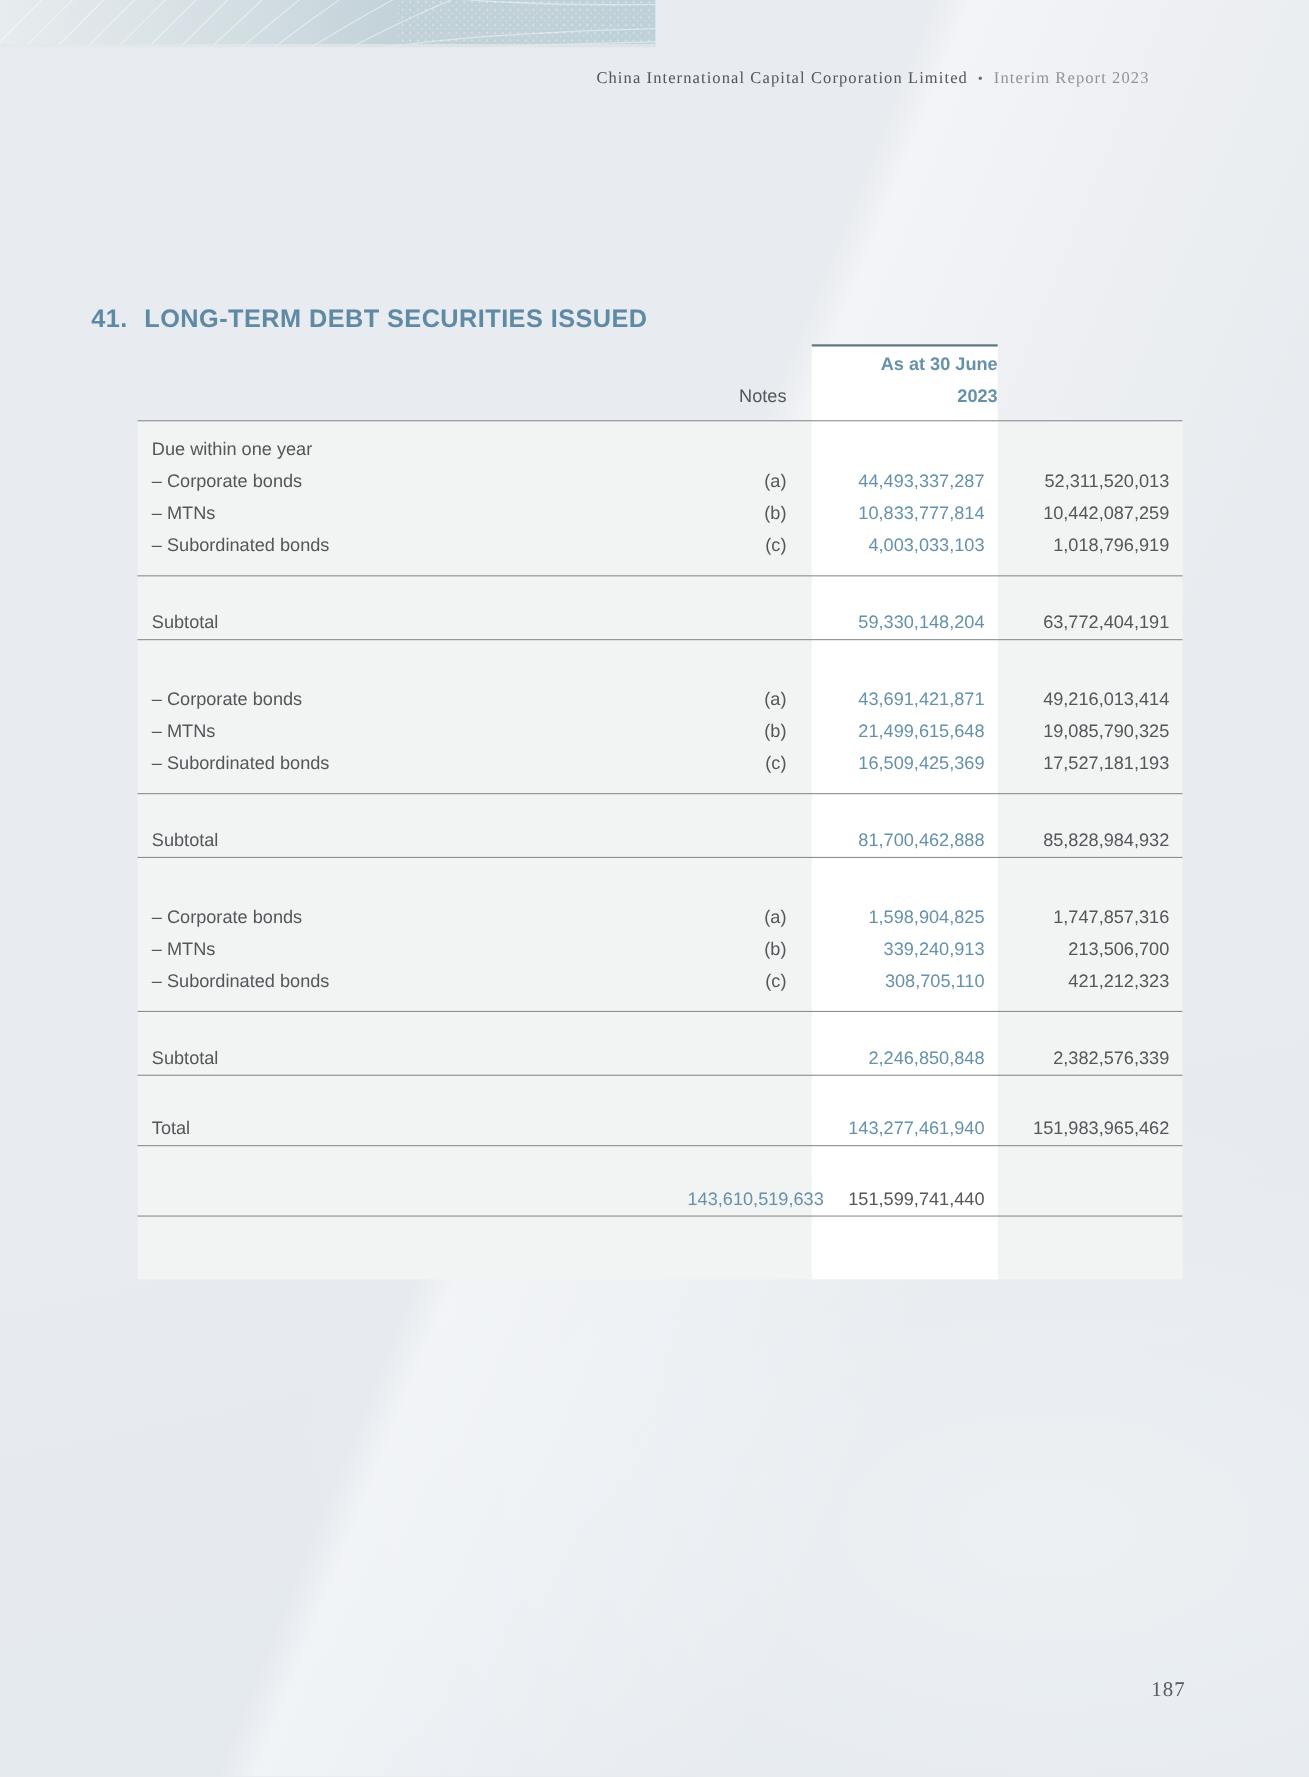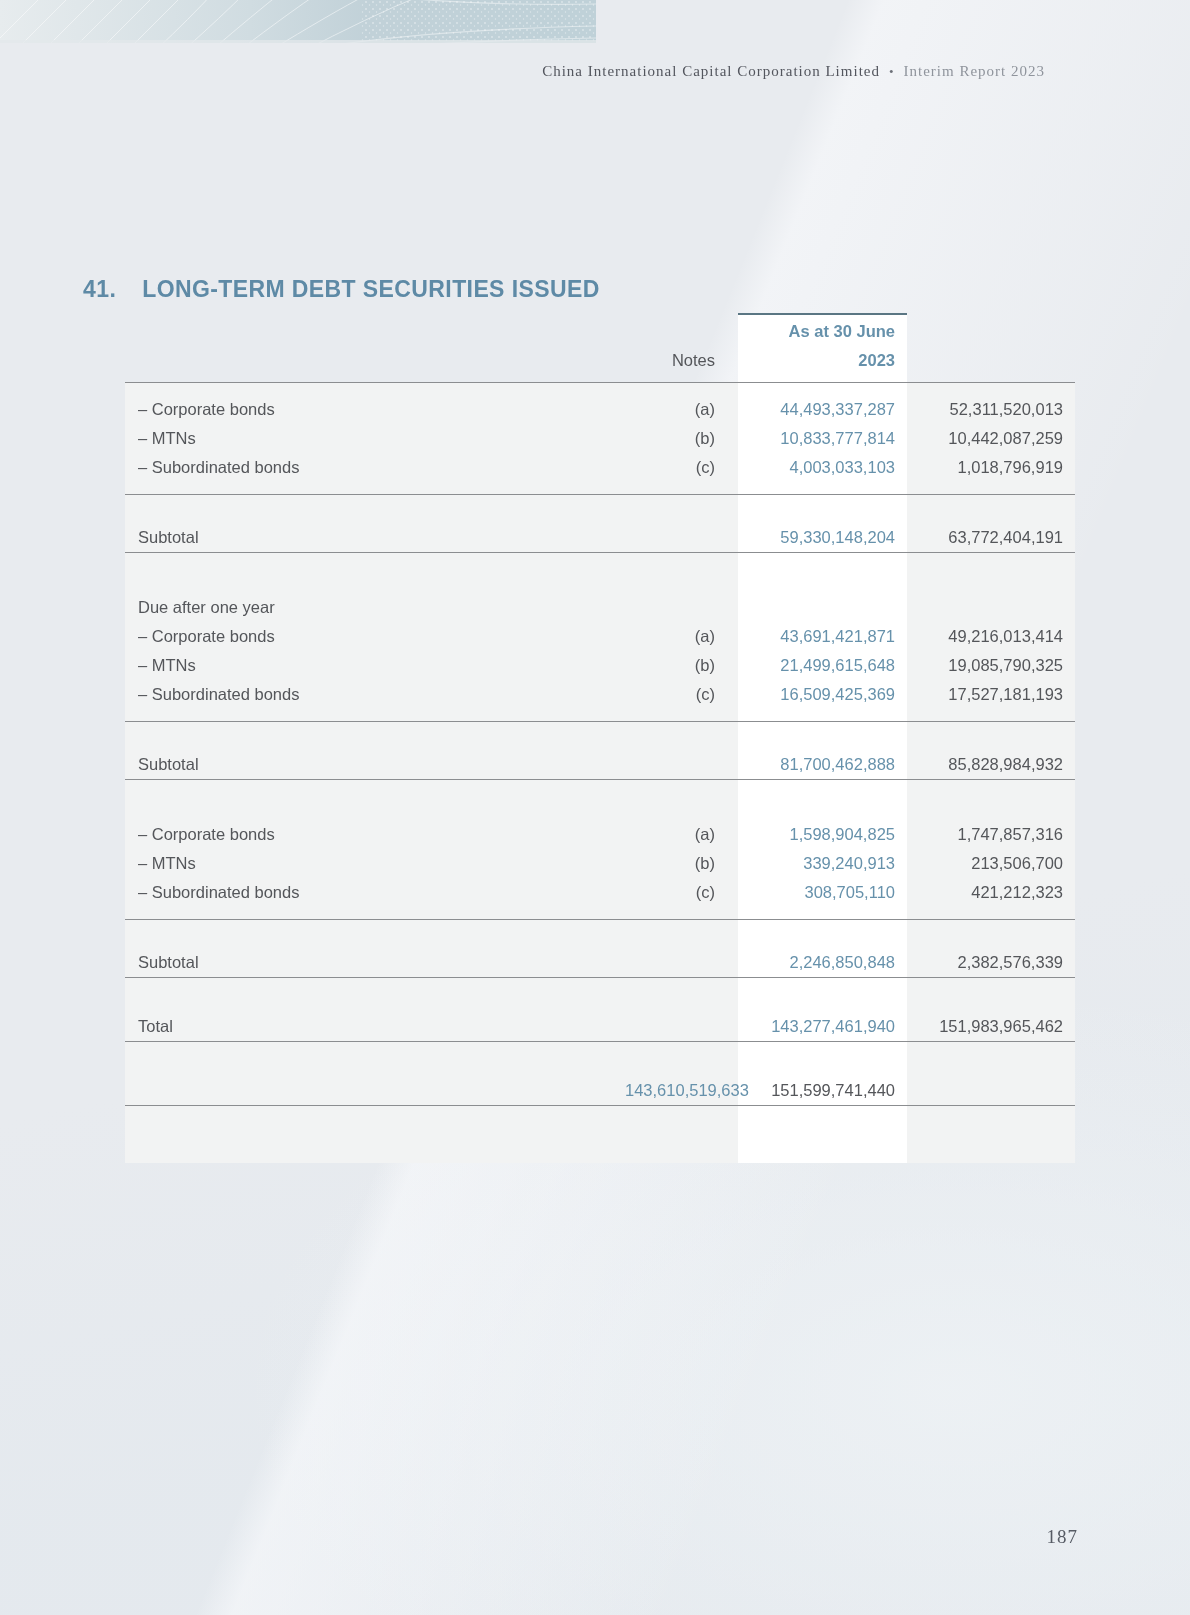--- a/index.html
+++ b/index.html
@@ -19,36 +19,36 @@
   }
   .deco-band{position:absolute;top:0;left:0;width:596px;height:43px;}
   .page-header{
     position:absolute;top:63px;right:145px;white-space:nowrap;
     font-family:"Liberation Serif","DejaVu Serif",serif;
     font-size:15px;letter-spacing:1px;color:#53565e;
   }
   .page-header .sep{margin:0 9px;color:#6b6f77;font-size:13px;}
   .page-header .report{color:#8f949c;}
   .doc-title{
-    position:absolute;left:83px;top:276px;display:flex;gap:26px;
+    position:absolute;left:83px;top:276px;display:flex;gap:15px;
     font-size:23px;font-weight:bold;letter-spacing:0.4px;color:#5e8aa6;
   }
   
   .fin-table{position:absolute;left:125px;top:300px;width:950px;height:866px;}
   .tbl-bg{position:absolute;left:0;right:0;top:82px;height:781px;background:#f2f3f3;z-index:0;}
   .white-col{
     position:absolute;left:613px;top:13px;width:169px;height:850px;
     background:#ffffff;border-top:2px solid #5a7683;z-index:1;box-sizing:border-box;
   }
   .tbl-content{position:relative;z-index:2;}
   .hdr-grid,.trow{display:grid;grid-template-columns:1fr 113px 169px 168px;align-items:center;}
   .hdr-grid{height:82px;align-items:end;}
   .hcell{padding-bottom:7px;font-size:16.5px;line-height:29px;}
   .h-notes{text-align:right;padding-right:23px;}
-  .h-2023{text-align:right;padding-right:12px;color:#6691ab;font-weight:bold;}
+  .h-2023{text-align:right;color:#6691ab;font-weight:bold;}
   .h-2022{text-align:right;padding-right:12px;}
   .trow{height:29px;font-size:16.5px;}
   .c-label{padding-left:13px;}
   .c-note{text-align:right;padding-right:23px;}
   .c-v23{text-align:right;padding-right:12px;color:#6691ab;font-weight:normal;}
   .c-v22{text-align:right;padding-right:12px;}
   .rule{height:0;border-top:1px solid #8b8d90;}
   .sp-pad{height:12px;}
   .sp-sm{height:28px;}
   .sp-lg{height:40px;}
@@ -121,20 +121,26 @@
       <div></div>
       <div class="hcell h-notes">Notes</div>
       <div class="hcell h-2023">
         <div>As at 30 June</div>
         <div>2023</div>
       </div>
     </div>
     <div class="rule"></div>
     <div class="rows-pad" id="rows-host">
         <div class="trow">
+          <div class="c-label">Due within one year</div>
+          <div class="c-note"></div>
+          <div class="c-v23"></div>
+          <div class="c-v22"></div>
+        </div>
+        <div class="trow">
           <div class="c-label">– Corporate bonds</div>
           <div class="c-note">(a)</div>
           <div class="c-v23">44,493,337,287</div>
           <div class="c-v22">52,311,520,013</div>
         </div>
         <div class="trow">
           <div class="c-label">– MTNs</div>
           <div class="c-note">(b)</div>
           <div class="c-v23">10,833,777,814</div>
           <div class="c-v22">10,442,087,259</div>
@@ -150,26 +156,20 @@
         <div class="sp-sm"></div>
         <div class="trow">
           <div class="c-label">Subtotal</div>
           <div class="c-note"></div>
           <div class="c-v23">59,330,148,204</div>
           <div class="c-v22">63,772,404,191</div>
         </div>
         <div class="rule"></div>
         <div class="sp-lg"></div>
         <div class="trow">
-          <div class="c-label">Due after one year</div>
-          <div class="c-note"></div>
-          <div class="c-v23"></div>
-          <div class="c-v22"></div>
-        </div>
-        <div class="trow">
           <div class="c-label">– Corporate bonds</div>
           <div class="c-note">(a)</div>
           <div class="c-v23">43,691,421,871</div>
           <div class="c-v22">49,216,013,414</div>
         </div>
         <div class="trow">
           <div class="c-label">– MTNs</div>
           <div class="c-note">(b)</div>
           <div class="c-v23">21,499,615,648</div>
           <div class="c-v22">19,085,790,325</div>

